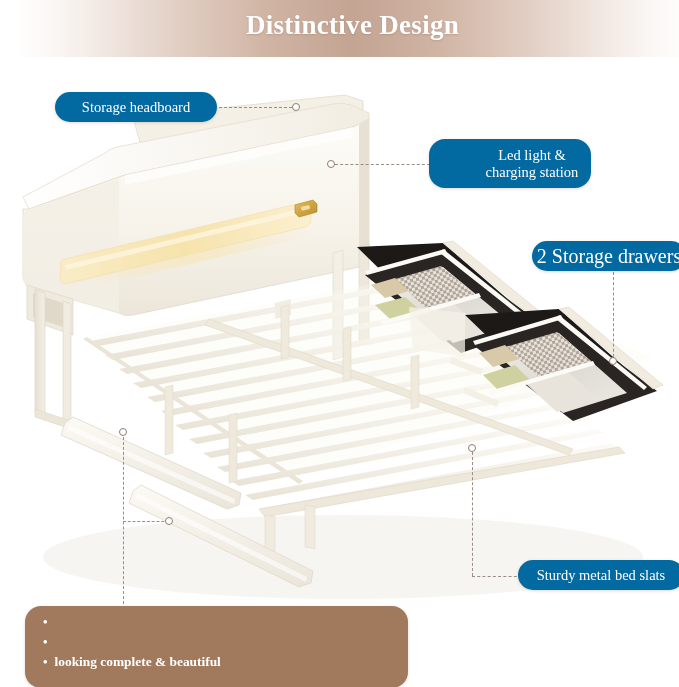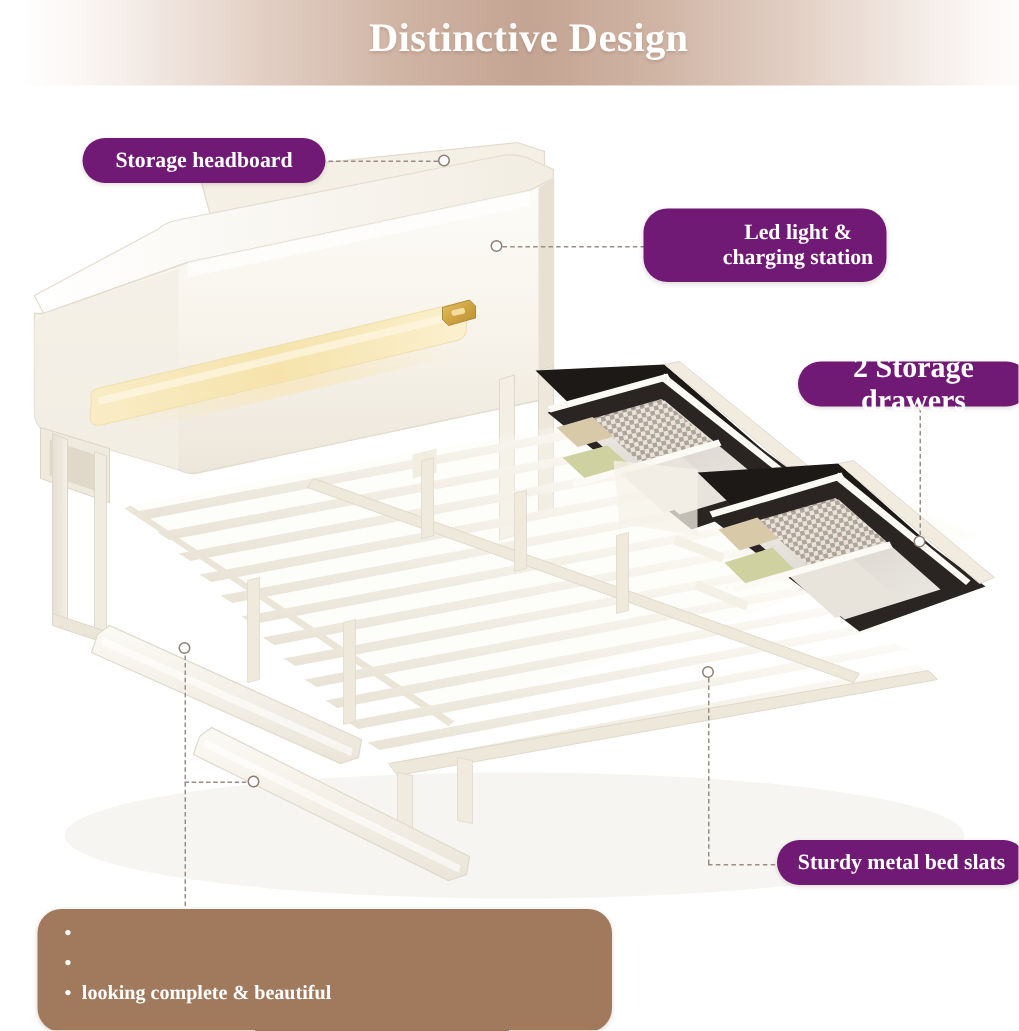--- a/index.html
+++ b/index.html
@@ -20,23 +20,23 @@
   }
   .banner-title{
     position:absolute;left:0;top:10px;width:679px;text-align:center;
     font-size:27px;font-weight:bold;color:#ffffff;letter-spacing:0.3px;
     text-shadow:0 1px 2px rgba(120,90,70,.25);
   }
 
   
   .pill{
     position:absolute;
-    background:#701a75;
+    background:#0369a1;
     color:#ffffff;
-    font-weight:bold;
+    font-weight:normal;
     text-align:center;
     border-radius:22px;
     display:flex;align-items:center;justify-content:center;
     box-shadow:0 1px 3px rgba(110,80,60,.22);
     line-height:1.12;
     box-sizing:border-box;
     z-index:40;
   }
   #pill-headboard{left:42px;top:92px;width:162px;height:30px;font-size:14.5px;}
   #pill-led{left:416px;top:139px;width:162px;height:49px;font-size:14.5px;border-radius:16px;padding:0 6px;}

